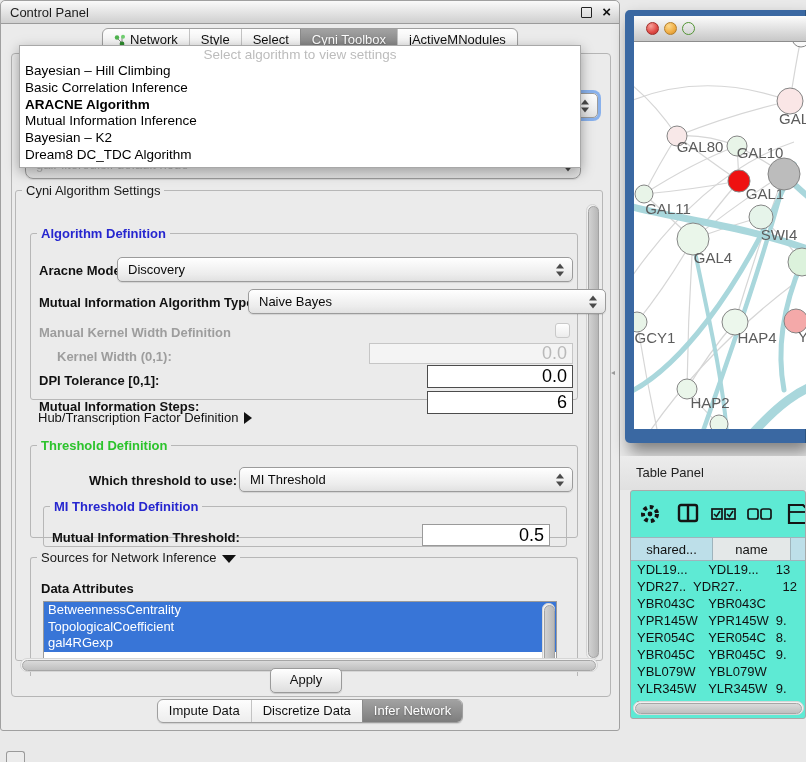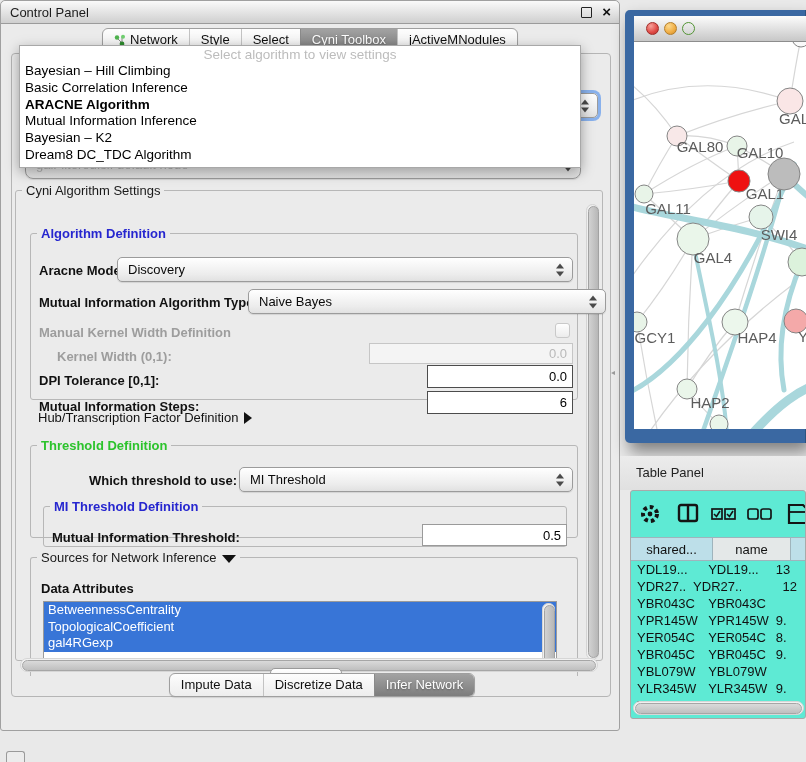--- a/index.html
+++ b/index.html
@@ -10,21 +10,21 @@
   #cwin{left:0;top:8;width:620px;height:731px;background:#ebebeb;border:1px solid #a0a0a0;
         border-radius:5px 5px 3px 3px;box-sizing:border-box;}
   #ctitle{left:0;top:0;width:100%;height:23px;border-radius:5px 5px 0 0;
           background:linear-gradient(#fafafa,#cfcfcf);border-bottom:1px solid #9b9b9b;box-sizing:border-box;}
   #ctitle .t{position:absolute;left:9px;top:4px;font-size:13px;color:#1c1c1c;}
   .float-ic{position:absolute;right:27px;top:6px;width:9px;height:9px;border:1.7px solid #222;border-radius:1px;}
   .close-ic{position:absolute;right:8px;top:2px;font-size:15px;font-weight:bold;color:#111;}
   
   .tabrow{left:0;width:100%;display:flex;justify-content:center;}
   #toptabs{top:27px;}
-  #bottabs{top:672px;padding-left:12px;}
+  #bottabs{top:698px;}
   .tabs{display:inline-flex;border:1px solid #9f9f9f;border-radius:6px;overflow:hidden;
         background:linear-gradient(#fdfdfd,#ededed);height:22px;box-shadow:0 1px 1px rgba(0,0,0,.12);}
   .tab{padding:0 11px;line-height:22px;font-size:13px;color:#101010;border-left:1px solid #c3c3c3;
        display:flex;align-items:center;gap:4px;white-space:nowrap;}
   .tab:first-child{border-left:none;}
   .tab.sel{background:linear-gradient(#a2a2a2,#7d7d7d);color:#fff;text-shadow:0 1px 2px rgba(0,0,0,.35);border-left-color:#8a8a8a;justify-content:center;}
   
   #opanel{left:10px;top:52px;width:598px;height:642px;border:1px solid #b5b5b5;border-radius:4px;background:#ebebeb;}
   
   #ddpopup{left:18px;top:44px;width:560px;height:121px;background:#fff;border:1px solid #a8a8a8;
@@ -45,21 +45,21 @@
   .combo.ghost{border-radius:8px;}
   .combo.ghost .txt{color:#b7b7b7;}
   
   fieldset{position:absolute;border:1px solid #b7b7b7;border-radius:3px;margin:0;padding:0;box-sizing:border-box;}
   legend{margin-left:6px;padding:0 4px;font-size:13px;color:#1a1a1a;white-space:nowrap;}
   legend.blue{color:#2626cf;font-weight:bold;}
   legend.green{color:#2cc32c;font-weight:bold;}
   .lbl{position:absolute;font-size:13px;font-weight:bold;color:#111;white-space:nowrap;}
   .lbl.plain{font-weight:normal;}
   .lbl.dis{color:#9d9d9d;}
-  .tfield{position:absolute;font-family:"Liberation Sans",sans-serif;font-size:13px;text-align:right;
+  .tfield{position:absolute;font-family:"Liberation Sans",sans-serif;font-size:18px;text-align:right;
           padding:4px 5px;border:1.5px solid #4c4c4c;background:#fff;color:#000;box-sizing:border-box;}
   .tfield.soft{border:1px solid #9a9a9a;}
   .tfield.dis{background:#f4f4f4;border:1px solid #c6c6c6;color:#b9b9b9;}
   .cbox{position:absolute;width:15px;height:15px;border:1px solid #c9c9c9;border-radius:3px;
         background:linear-gradient(#fefefe,#ececec);box-sizing:border-box;}
   .tri-r{display:inline-block;width:0;height:0;border-top:6px solid transparent;border-bottom:6px solid transparent;
          border-left:8px solid #111;vertical-align:-2px;margin-left:6px;}
   .tri-d{display:inline-block;width:0;height:0;border-left:7px solid transparent;border-right:7px solid transparent;
          border-top:8px solid #111;vertical-align:-1px;margin-left:5px;}
   
@@ -213,21 +213,21 @@
 
       <span class="lbl" style="left:58px;top:20px;">Which threshold to use:</span>
       <div class="combo" style="left:208px;top:14px;width:334px;">
         <span class="txt">MI Threshold</span>
         <span class="arr"></span>
       </div>
 
       <fieldset style="left:12px;top:46px;width:524px;height:48px;">
         <legend class="blue">MI Threshold Definition</legend>
         <span class="lbl" style="left:8px;top:16px;">Mutual Information Threshold:</span>
-        <input class="tfield soft" style="left: 378px; top: 10px; width: 145px; height: 22px;" readonly="" value="0.5">
+        <input class="tfield soft" style="left: 378px; top: 10px; width: 128px; height: 22px;" readonly="" value="0.5">
       </fieldset>
     </fieldset>
 
     <fieldset style="left:14px;top:352px;width:548px;height:126px;border-bottom:none;border-radius:3px 3px 0 0;">
       <legend>
         <span>Sources for Network Inference</span><span class="tri-d"></span>
       </legend>
       <span class="lbl" style="left:10px;top:16px;">Data Attributes</span>
       <div id="attrlist" style="left:12px;top:36px;width:514px;height:70px;">
         <div>

